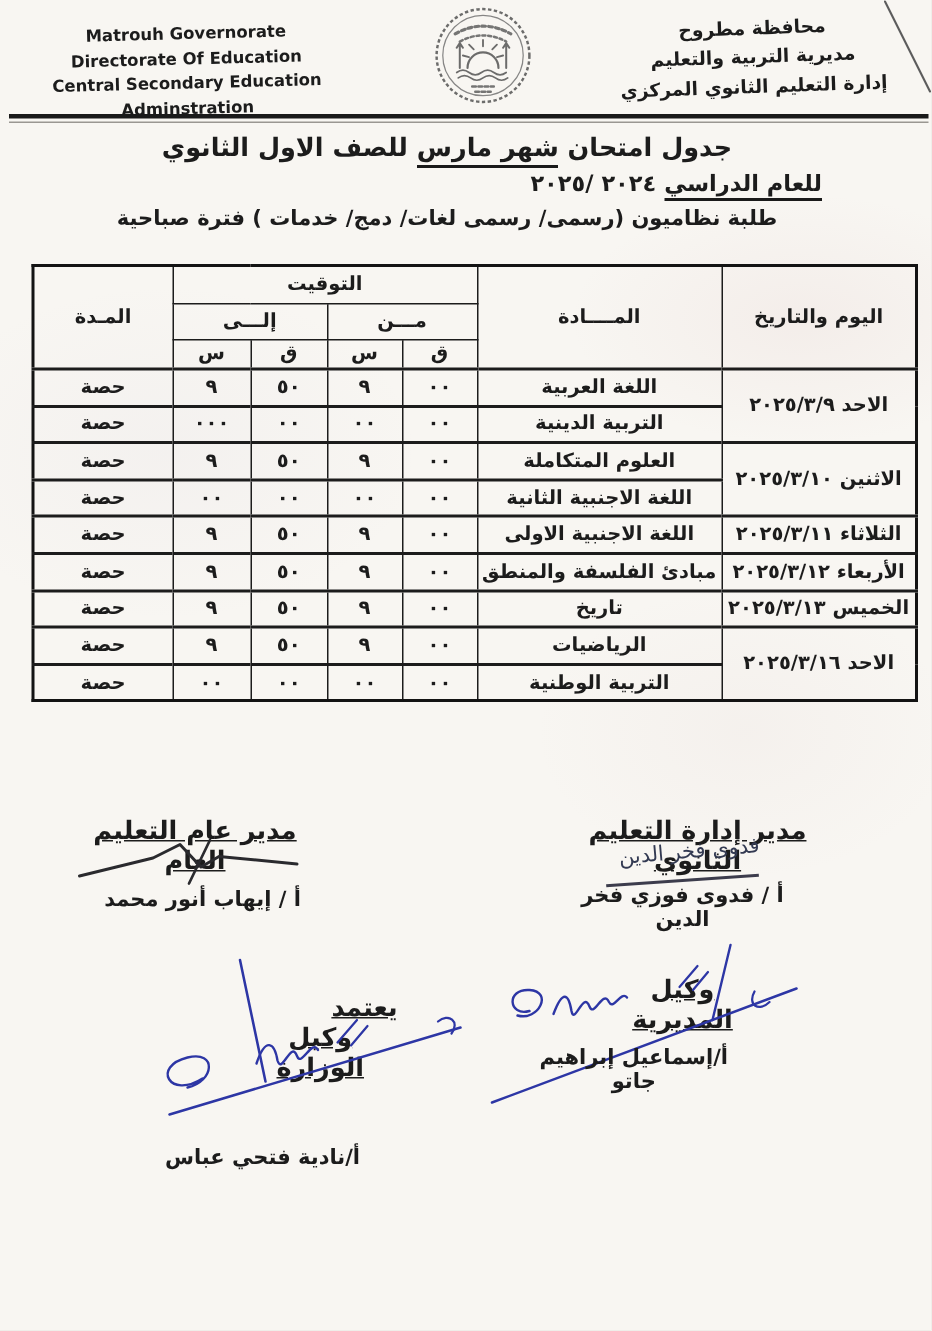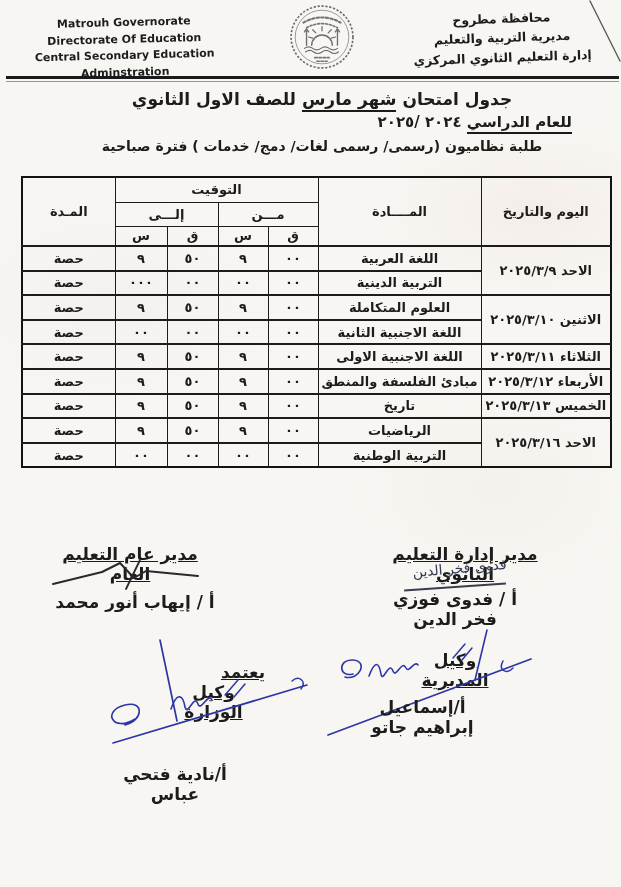--- a/index.html
+++ b/index.html
@@ -15,41 +15,41 @@
   
   .hdr-ar{position:absolute;top:9px;right:8px;width:222px;text-align:center;
     font-size:12.5px;font-weight:bold;line-height:1.55;transform:rotate(-2deg);direction:rtl;}
   .hdr-en{position:absolute;top:15px;left:12px;width:225px;text-align:center;
     font-size:11px;font-weight:bold;line-height:1.5;transform:rotate(-1.5deg);direction:ltr;}
   .logo{position:absolute;left:289px;top:4px;width:66px;height:66px;opacity:.8;}
   .corner-line{position:absolute;left:586px;top:0;width:36px;height:64px;}
   .rule1{position:absolute;top:76px;left:6px;width:613px;height:3px;background:#1a1a1a;}
   .rule2{position:absolute;top:81px;left:6px;width:613px;height:1px;background:#9a9792;}
   
-  .title{position:absolute;top:88px;left:72px;width:500px;text-align:center;direction:rtl;}
+  .title{position:absolute;top:88px;left:48px;width:500px;text-align:center;direction:rtl;}
   .title .l1{font-size:17px;font-weight:bold;line-height:23px;}
   .title .l2{font-size:15px;font-weight:bold;line-height:23px;text-align:right;}
   .title .l3{font-size:14px;font-weight:bold;line-height:24px;text-align:center;}
   .u{border-bottom:2px solid #1a1a1a;padding-bottom:1px;}
   
   table.sched{position:absolute;top:176px;left:21px;width:589px;border-collapse:collapse;
     table-layout:fixed;direction:rtl;border:2.5px solid #131313;}
   table.sched th,table.sched td{border:1.5px solid #1c1c1c;text-align:center;vertical-align:middle;
     padding:0 2px;font-weight:bold;font-size:13px;overflow:hidden;white-space:nowrap;}
   table.sched thead tr.r1{height:25px;}  table.sched thead tr.r2{height:24px;}
   table.sched thead tr.r3{height:20px;}  table.sched thead tr.r3 th{border-bottom-width:2.5px;}
   table.sched tbody tr{height:24.6px;}   table.sched tbody td{border-top-width:2px;}
   td.day{font-size:12px;}
   
   .notes{position:absolute;top:470px;right:8px;left:8px;direction:rtl;text-align:right;}
   .notes .nh{font-size:14.5px;font-weight:bold;}
   .notes .nl{font-size:13px;font-weight:bold;line-height:21px;margin-top:4px;}
   
   .sig-title{position:absolute;font-size:17px;font-weight:bold;direction:rtl;text-align:center;text-decoration:underline;}
-  .sig-name{position:absolute;font-size:17px;font-weight:bold;direction:rtl;text-align:center;}
+  .sig-name{position:absolute;font-size:14px;font-weight:bold;direction:rtl;text-align:center;}
   .handwritten{position:absolute;left:402px;top:560px;width:115px;text-align:center;direction:rtl;
     font-size:14px;font-weight:normal;color:#333a52;transform:rotate(-5deg);letter-spacing:1px;}
   .hand-underline{position:absolute;left:404px;top:586px;width:102px;height:1.5px;background:#3c3c4c;transform:rotate(-4deg);}
   .sig-svg{position:absolute;}
   svg path{fill:none;stroke-linecap:round;stroke-linejoin:round;}
 </style>
 </head>
 <body>
 
 <div class="page">

